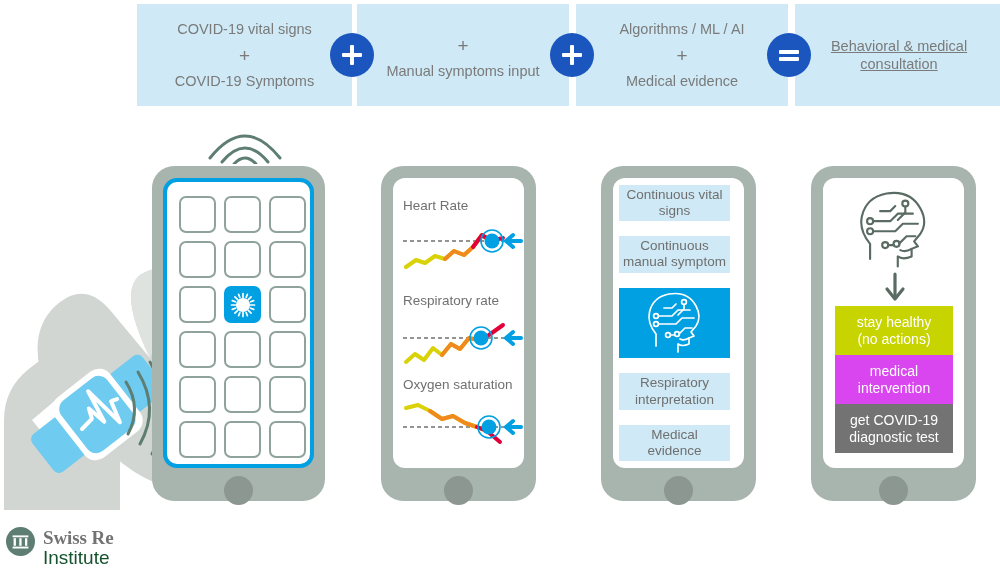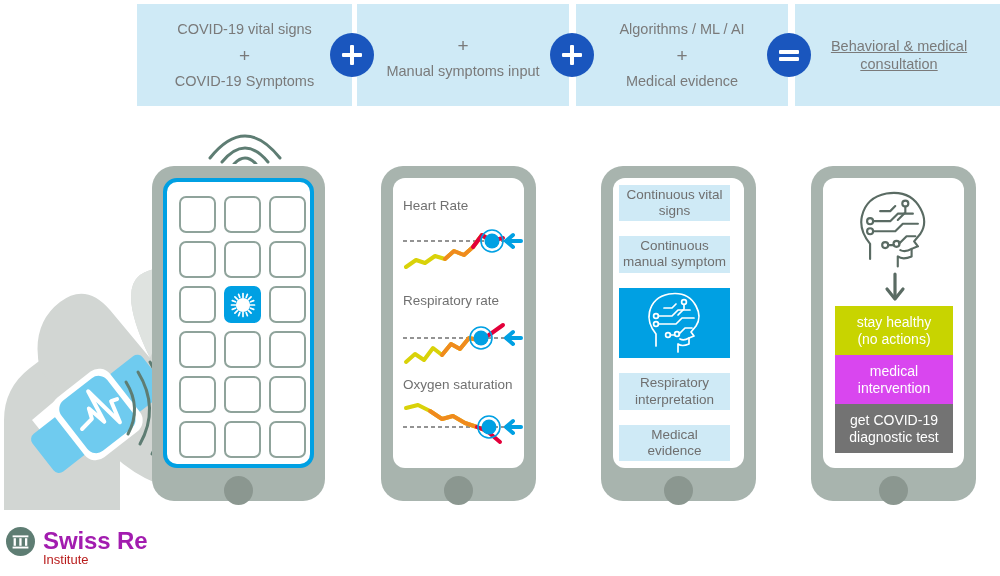--- a/index.html
+++ b/index.html
@@ -194,28 +194,29 @@
   
   .logo {
     position: absolute;
     left: 6px; top: 527px;
     display: flex;
     align-items: flex-start;
     gap: 8px;
   }
   .logo-text { line-height: 1.05; padding-top: 1px; }
   .logo-name {
-    font-size: 24px;
+    font-size: 19px;
     font-weight: bold;
-    color: #a21caf;
+    color: #737373;
     letter-spacing: -0.1px;
+    font-family: Liberation Serif, serif;
   }
   .logo-sub {
-    font-size: 13px;
-    color: #b91c1c;
+    font-size: 19px;
+    color: #14532d;
   }
 
   svg { display: block; }
 </style>
 </head>
 <body>
 
 <div class="header-band">
 
   <div class="hbox hbox-1">

